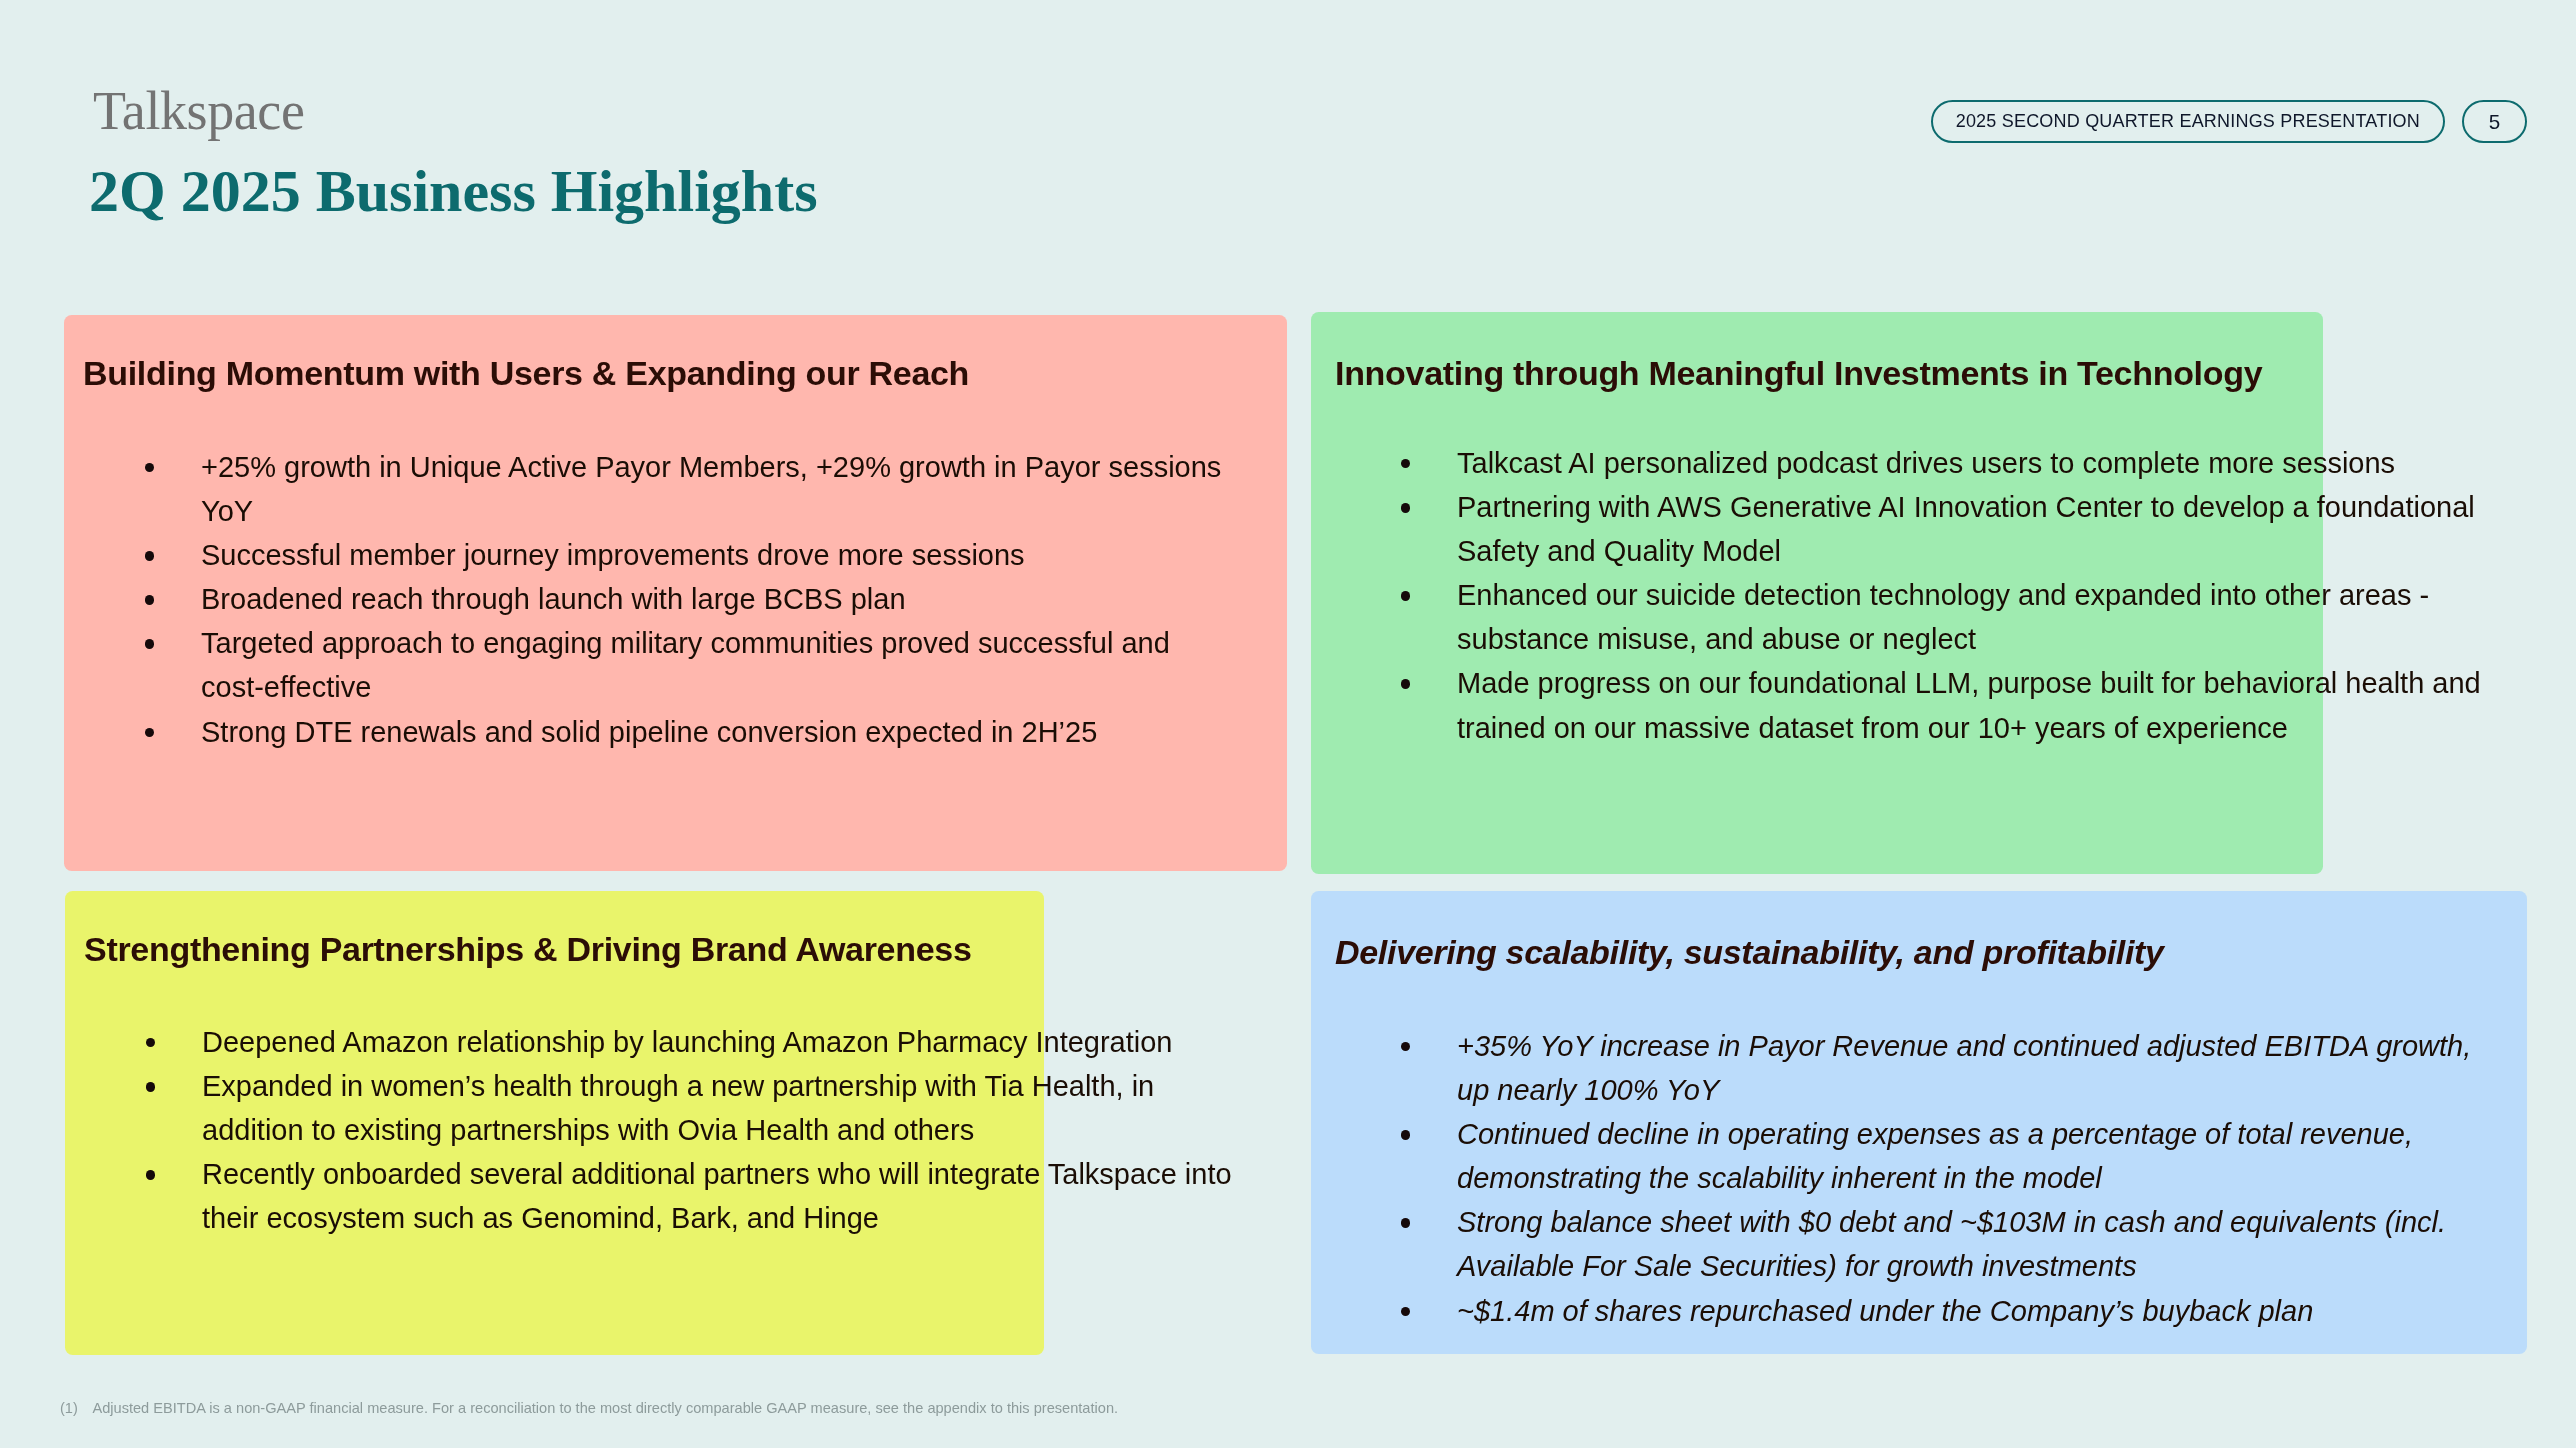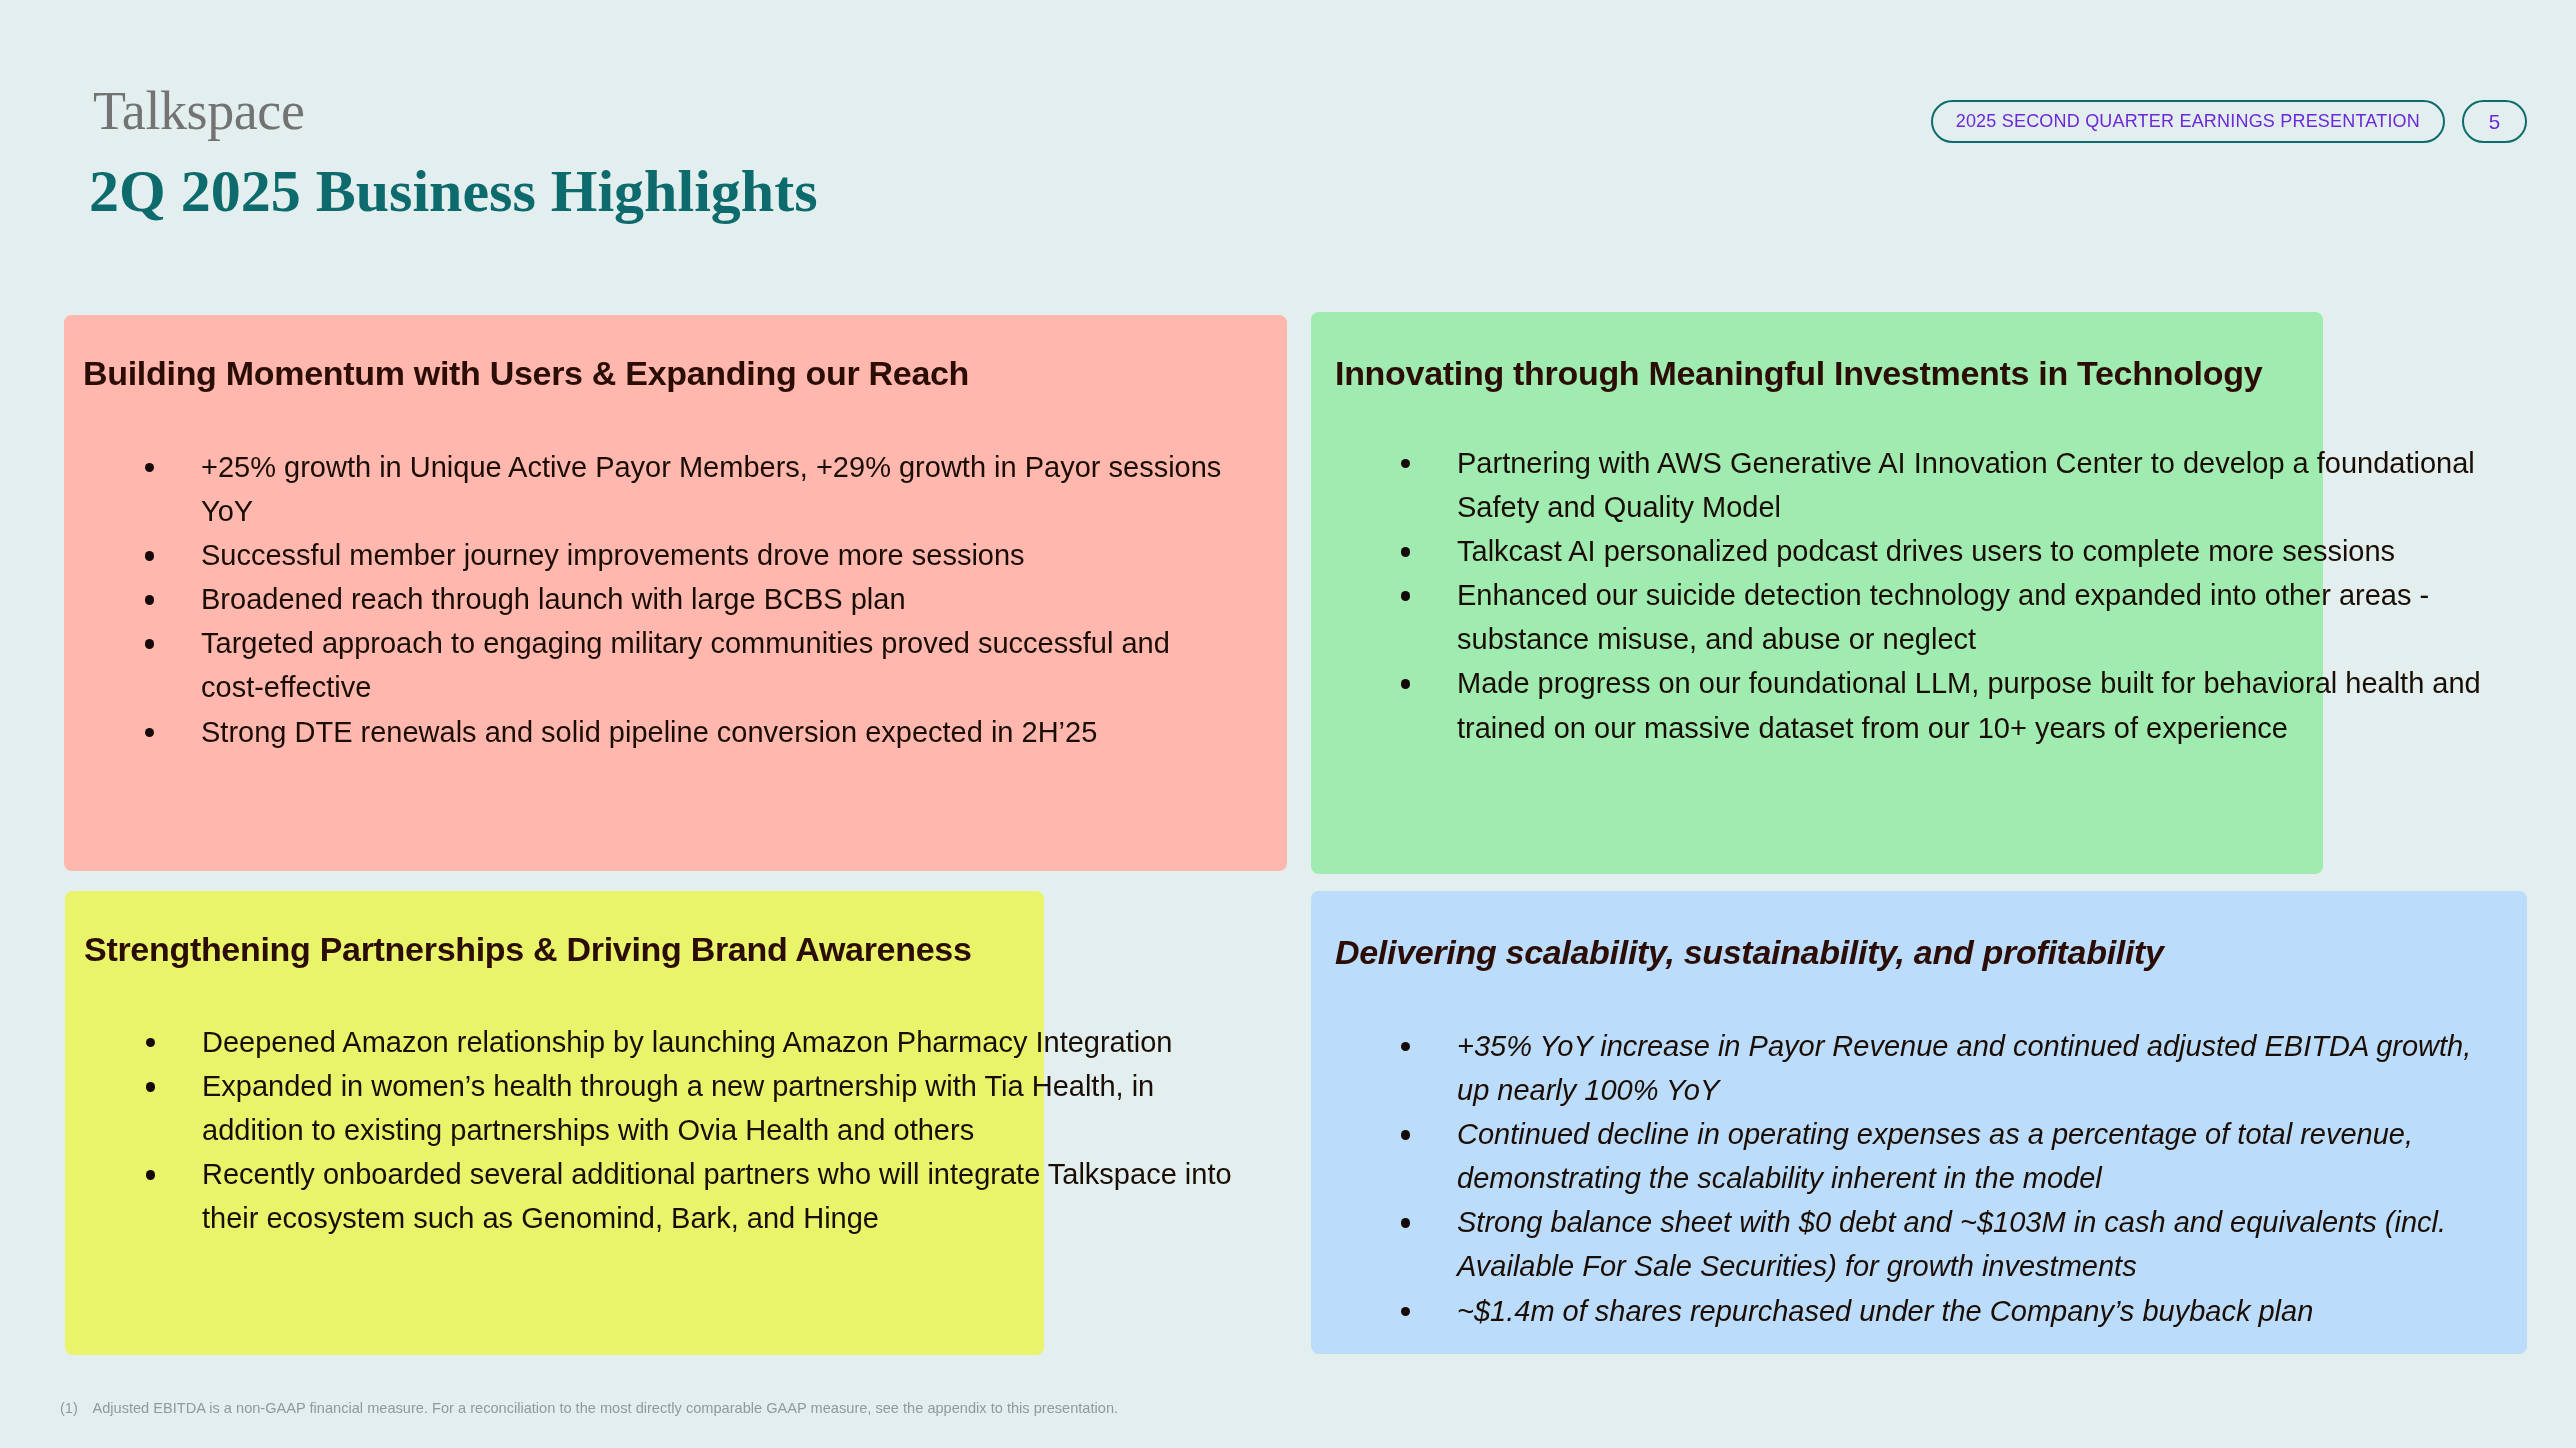--- a/index.html
+++ b/index.html
@@ -38,21 +38,21 @@
     position: absolute;
     right: 49px;
     top: 100px;
     display: flex;
     align-items: center;
     gap: 17px;
   }
   .pill {
     border: 2.6px solid #0d6b6e;
     border-radius: 858px;
-    color: #6d28d9;
+    color: #0f172a;
     display: flex;
     align-items: center;
     justify-content: center;
     box-sizing: border-box;
     white-space: nowrap;
   }
   .pill-deck {
     height: 43px;
     padding: 0 23px;
     font-size: 18px;
@@ -167,22 +167,22 @@
       <li>Successful member journey improvements drove more sessions</li>
       <li>Broadened reach through launch with large BCBS plan</li>
       <li>Targeted approach to engaging military communities proved successful and cost-effective</li>
       <li>Strong DTE renewals and solid pipeline conversion expected in 2H’25</li>
     </ul>
   </div>
 
   <div class="card card-green">
     <div class="card-heading">Innovating through Meaningful Investments in Technology</div>
     <ul class="bullets">
+      <li>Talkcast AI personalized podcast drives users to complete more sessions</li>
       <li>Partnering with AWS Generative AI Innovation Center to develop  a foundational Safety and Quality Model</li>
-      <li>Talkcast AI personalized podcast drives users to complete more sessions</li>
       <li>Enhanced our suicide detection technology and expanded into other areas - substance misuse, and abuse or neglect</li>
       <li>Made progress on our foundational LLM, purpose built for behavioral health and trained on our massive dataset from our 10+ years  of experience</li>
     </ul>
   </div>
 
   <div class="card card-yellow">
     <div class="card-heading">Strengthening Partnerships &amp; Driving Brand Awareness</div>
     <ul class="bullets">
       <li>Deepened Amazon relationship by launching Amazon Pharmacy Integration</li>
       <li>Expanded in women’s health through a new partnership with Tia Health, in addition to existing partnerships with Ovia Health and others</li>

